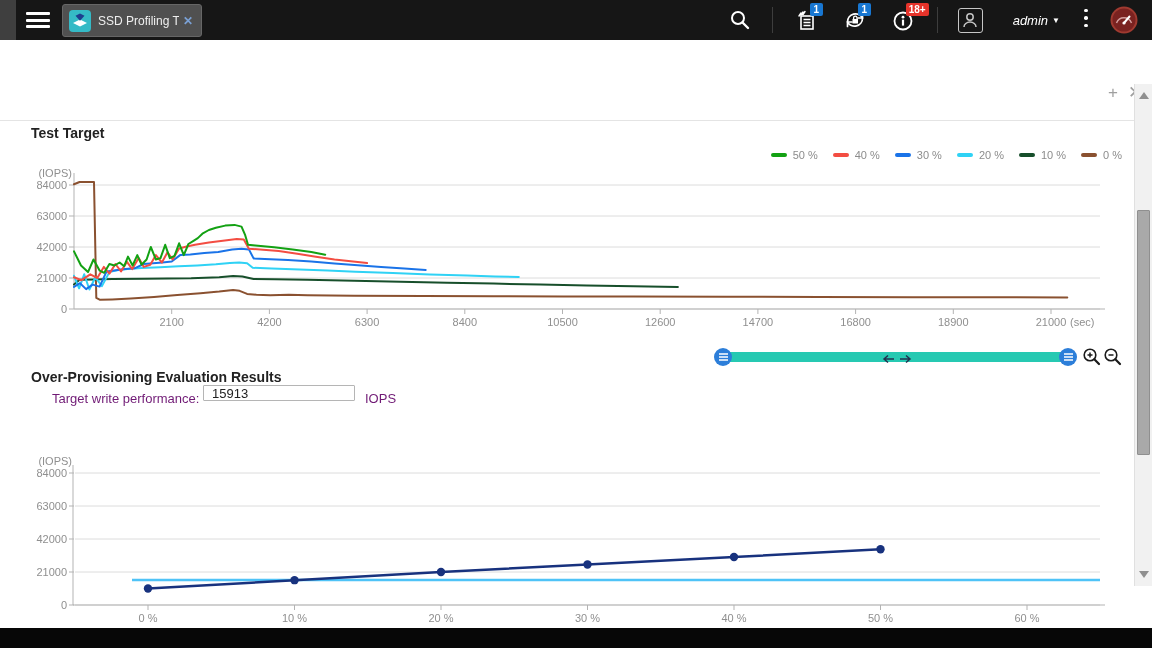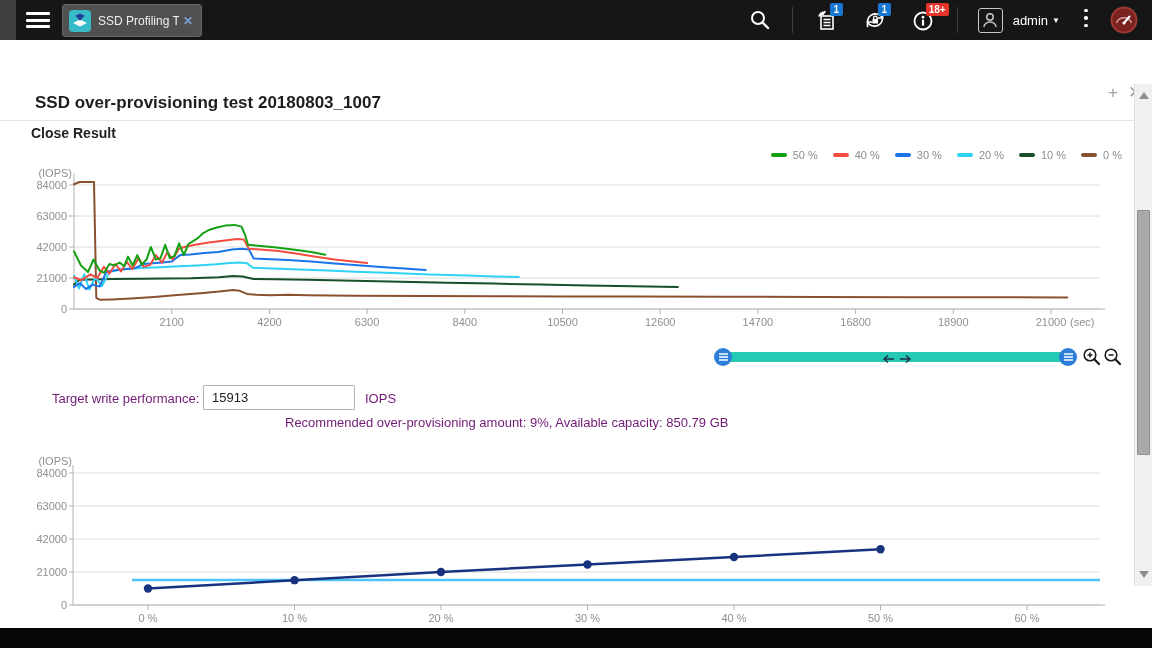--- a/index.html
+++ b/index.html
@@ -16,21 +16,21 @@
   .tab-label{color:#efefef;font-size:12px;flex:1;margin-left:7px;white-space:nowrap;overflow:hidden;}
   .tab-close{color:#7aa0d4;font-size:12px;font-weight:bold;cursor:pointer;margin-left:4px;}
   .tb-right{position:absolute;right:0;top:0;height:40px;display:flex;align-items:center;}
   .tb-divider{width:1px;height:26px;background:#3d3d3d;margin:0 10px;}
   .tb-icon{position:relative;width:26px;height:26px;margin:0 11px;cursor:pointer;flex:none;}
   .badge{position:absolute;top:-4px;left:16px;background:#1877d2;color:#fff;font-size:10px;
     font-weight:bold;line-height:13px;padding:0 3px;border-radius:2px;min-width:13px;text-align:center;}
   .badge.red{background:#e6332a;}
   .avatar-box{width:25px;height:25px;border:1.5px solid #c6c6c6;border-radius:3px;
     display:flex;align-items:center;justify-content:center;margin:0 6px 0 10px;cursor:pointer;}
-  .admin{color:#fff;font-size:13px;margin:0 4px 0 4px;cursor:pointer;}
+  .admin{color:#fff;font-size:13px;margin:0 4px 0 24px;cursor:pointer;font-style:italic;}
   .caret{color:#fff;font-size:8px;margin-right:14px;cursor:pointer;}
   .kebab{width:4px;margin:0 22px 0 10px;cursor:pointer;}
   .kebab i{display:block;width:3.5px;height:3.5px;border-radius:50%;background:#fff;margin-bottom:4px;}
   .gauge-wrap{margin-right:14px;cursor:pointer;width:28px;height:28px;}
   
   .content{position:absolute;top:40px;left:0;width:1152px;height:588px;background:#fff;}
   .win-ctrl{position:absolute;top:44px;color:#9f9f9f;font-size:17px;cursor:pointer;line-height:18px;}
   .page-title{position:absolute;left:35px;top:53px;font-size:17px;font-weight:bold;color:#1d1d1d;}
   .title-divider{position:absolute;left:0;top:80px;width:1134px;height:1px;background:#e4e4e4;}
   .section-title{position:absolute;font-size:14px;font-weight:bold;color:#222;}
@@ -41,21 +41,21 @@
   #charts{position:absolute;left:0;top:0;width:1152px;height:648px;pointer-events:none;}
   
   .slider-track{position:absolute;left:723px;top:312px;width:345px;height:10px;background:#26c9b2;border-radius:5px;cursor:pointer;}
   .slider-handle{position:absolute;top:308px;width:18px;height:18px;border-radius:50%;background:#2c7ed9;cursor:ew-resize;
     display:flex;align-items:center;justify-content:center;}
   .slider-handle svg{display:block;}
   .slider-arrows{position:absolute;left:882px;top:311px;cursor:move;}
   .zoom-btn{position:absolute;top:307px;width:19px;height:19px;cursor:pointer;}
   
   .field-label{position:absolute;font-size:13px;color:#701a75;}
-  .target-input{position:absolute;left:203px;top:345px;width:152px;height:25px;border:1px solid #b5b5b5;
+  .target-input{position:absolute;left:203px;top:345px;width:152px;height:16px;border:1px solid #b5b5b5;
     border-radius:1px;font-size:13px;color:#222;padding:0 8px;font-family:"Liberation Sans",sans-serif;}
   .close-btn{position:absolute;left:1049px;top:592px;width:70px;height:26px;background:#fff;
     border:1px solid #8f8f8f;border-radius:2px;font-size:13px;color:#3a3a3a;cursor:pointer;
     font-family:"Liberation Sans",sans-serif;}
   
   .scrollbar{position:absolute;left:1134px;top:84px;width:18px;height:502px;background:#f1f1f1;border-left:1px solid #e0e0e0;}
   .sb-arrow{position:absolute;left:4px;width:0;height:0;border-left:5px solid transparent;border-right:5px solid transparent;cursor:pointer;}
   .sb-up{top:8px;border-bottom:7px solid #8f8f8f;}
   .sb-down{bottom:8px;border-top:7px solid #8f8f8f;}
   .sb-thumb{position:absolute;left:2px;top:126px;width:13px;height:245px;background:#a9a9a9;
@@ -147,24 +147,23 @@
           <circle cx="14" cy="17" r="1.6" fill="#fff"></circle>
         </svg>
       </div>
     </div>
   </div>
 
   <div class="content">
     <span class="win-ctrl" style="left:1108px;">+</span>
     <span class="win-ctrl" style="left:1128px;">✕</span>
 
-    <div class="page-title">SSD over-provisioning test 20180803_1007</div>
     <div class="title-divider"></div>
 
-    <div class="section-title" style="left:31px;top:85px;">Close Result</div>
+    <div class="section-title" style="left:31px;top:85px;">Test Target</div>
 
     <div class="legend" id="legend1">
         <div class="lg-item">
           <span class="lg-swatch" style="background: rgb(19, 161, 19);"></span>
           <span class="lg-label">50 %</span>
         </div>
         <div class="lg-item">
           <span class="lg-swatch" style="background: rgb(243, 77, 66);"></span>
           <span class="lg-label">40 %</span>
         </div>
@@ -299,24 +298,24 @@
       </svg>
     </div>
     <div class="zoom-btn" style="left:1103px;">
       <svg width="19" height="19" viewBox="0 0 19 19">
         <circle cx="8" cy="8" r="5.8" fill="none" stroke="#1a1a1a" stroke-width="1.6"></circle>
         <line x1="12.3" y1="12.3" x2="17" y2="17" stroke="#1a1a1a" stroke-width="2.2" stroke-linecap="round"></line>
         <path d="M5.5 8 h5" stroke="#1a1a1a" stroke-width="1.5"></path>
       </svg>
     </div>
 
+    <div class="section-title" style="left:31px;top:329px;">Over-Provisioning Evaluation Results</div>
     <div class="field-label" style="left:52px;top:351px;">Target write performance:</div>
     <input class="target-input" type="text" value="15913" style="">
     <div class="field-label" style="left:365px;top:351px;">IOPS</div>
-    <div class="field-label" style="left:285px;top:375px;">Recommended over-provisioning amount: 9%, Available capacity: 850.79 GB</div>
 
     <button class="close-btn">Close</button>
   </div>
 
   <div class="scrollbar">
     <div class="sb-arrow sb-up"></div>
     <div class="sb-thumb"></div>
     <div class="sb-arrow sb-down"></div>
   </div>
 

